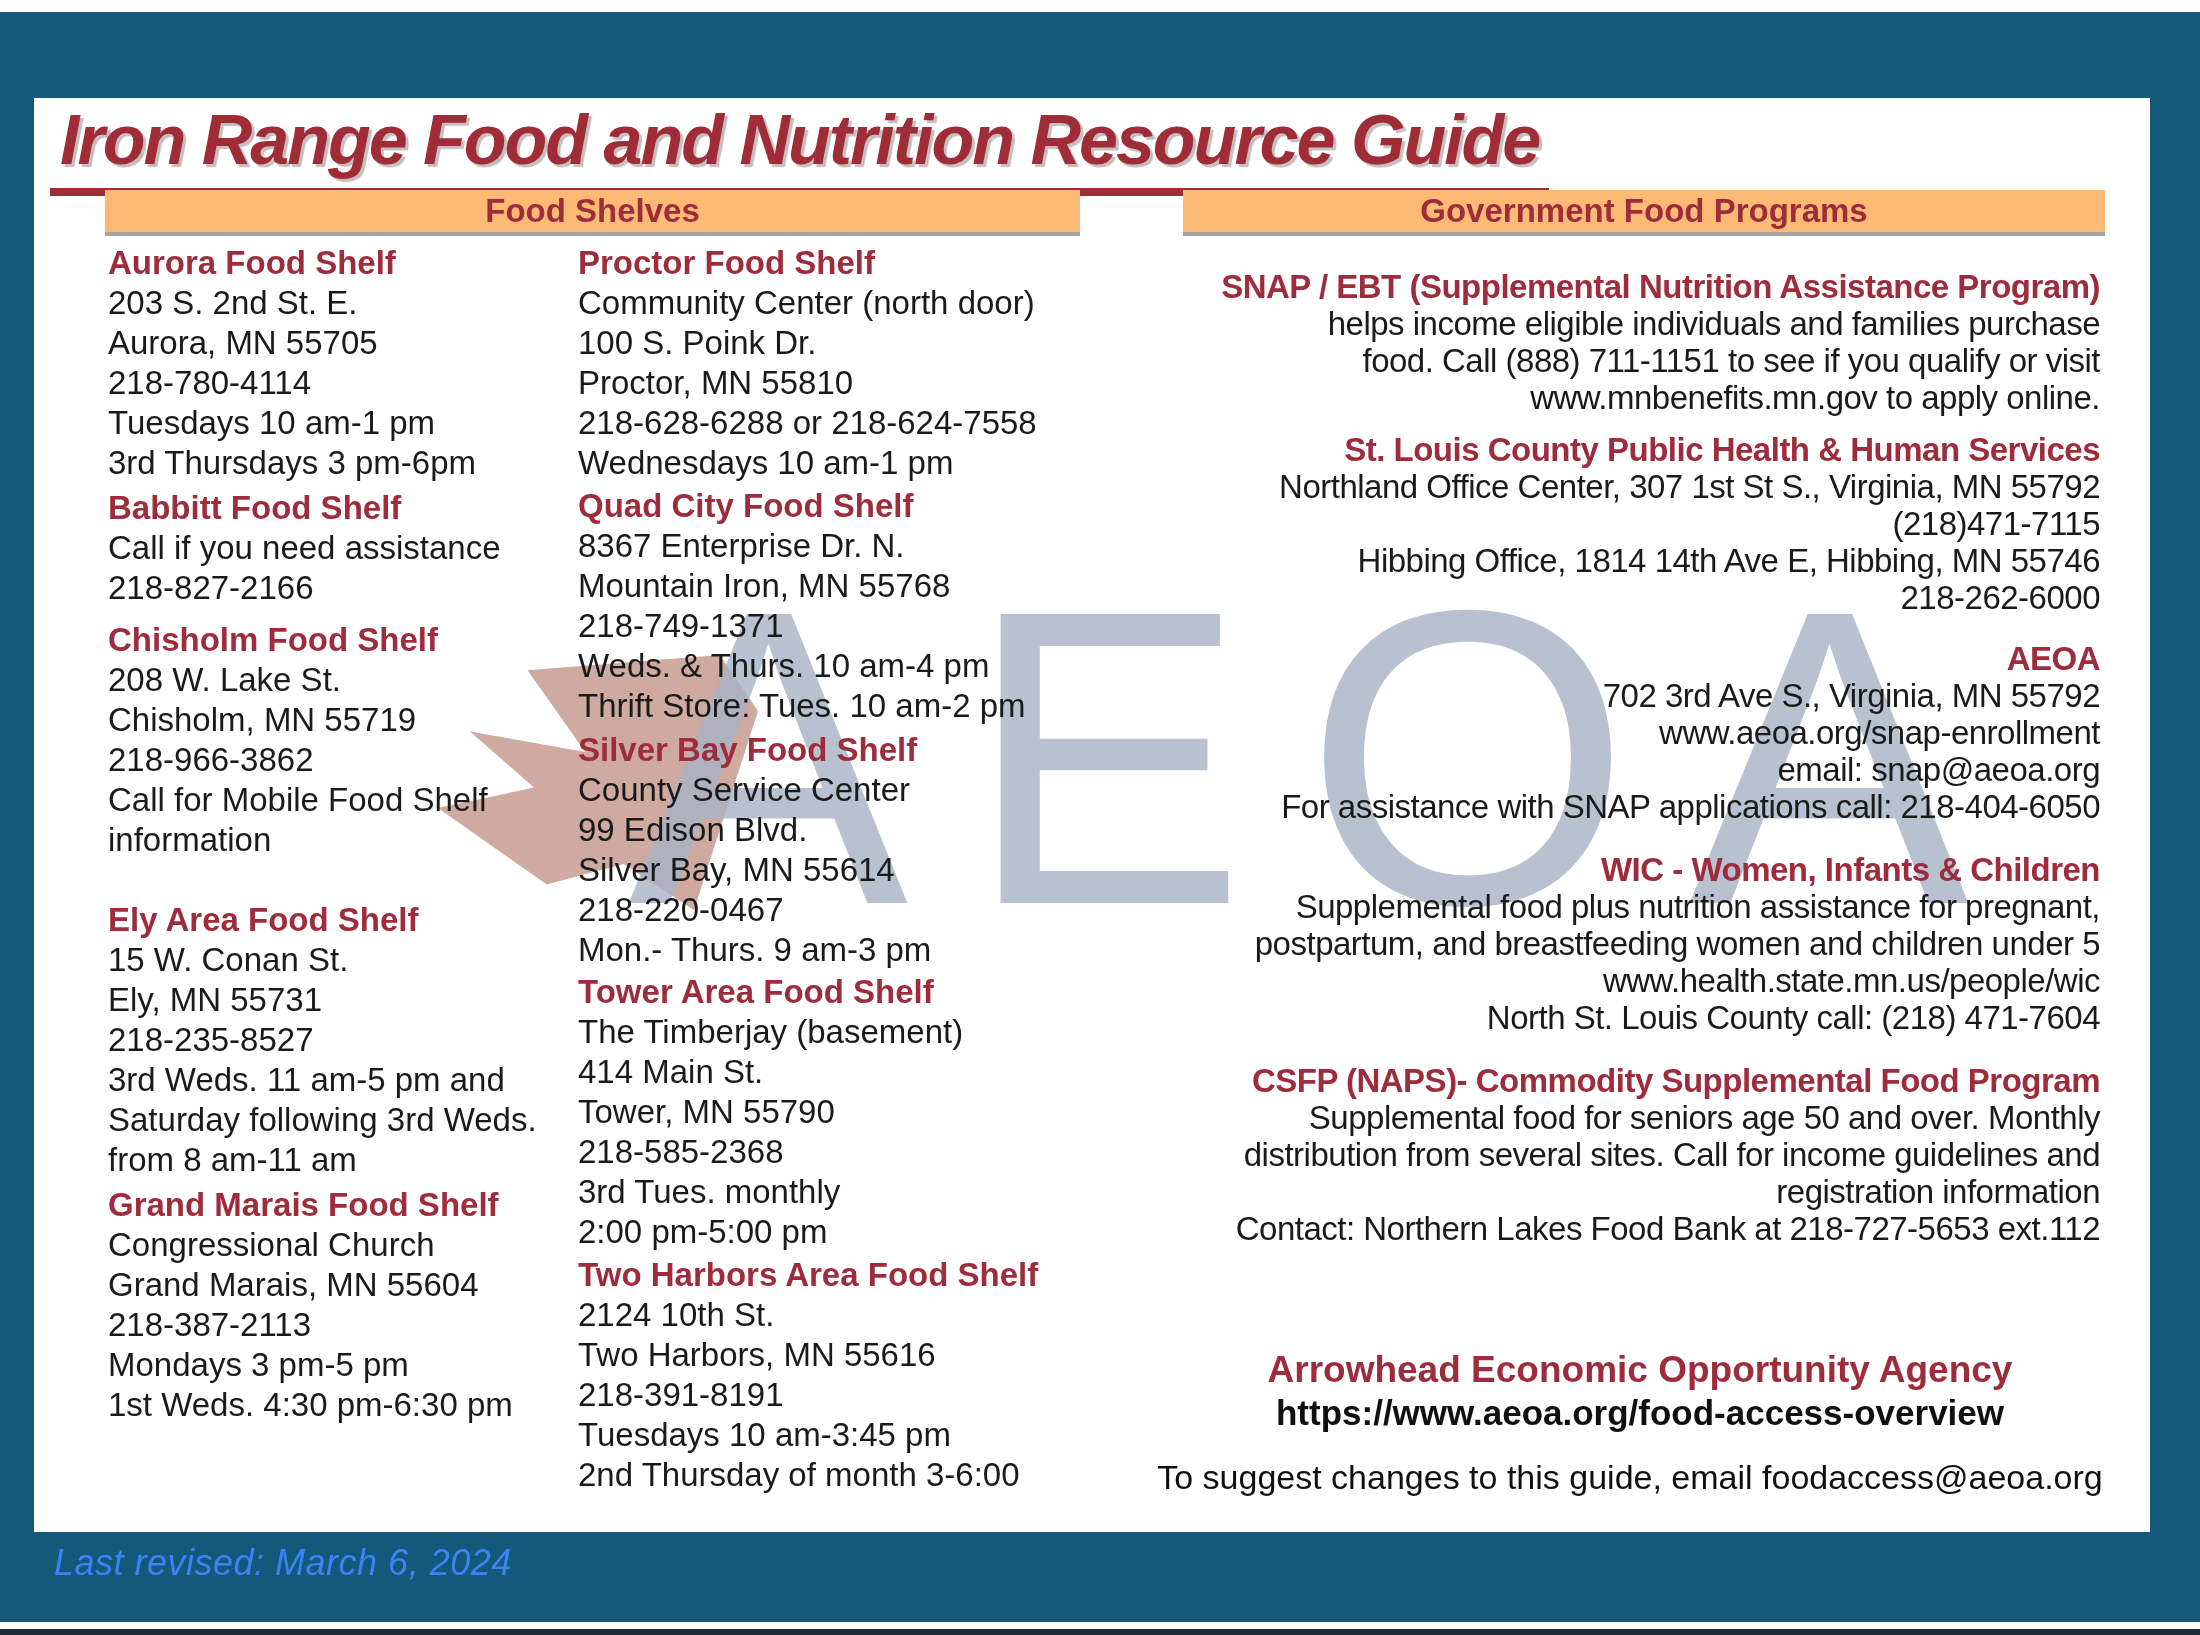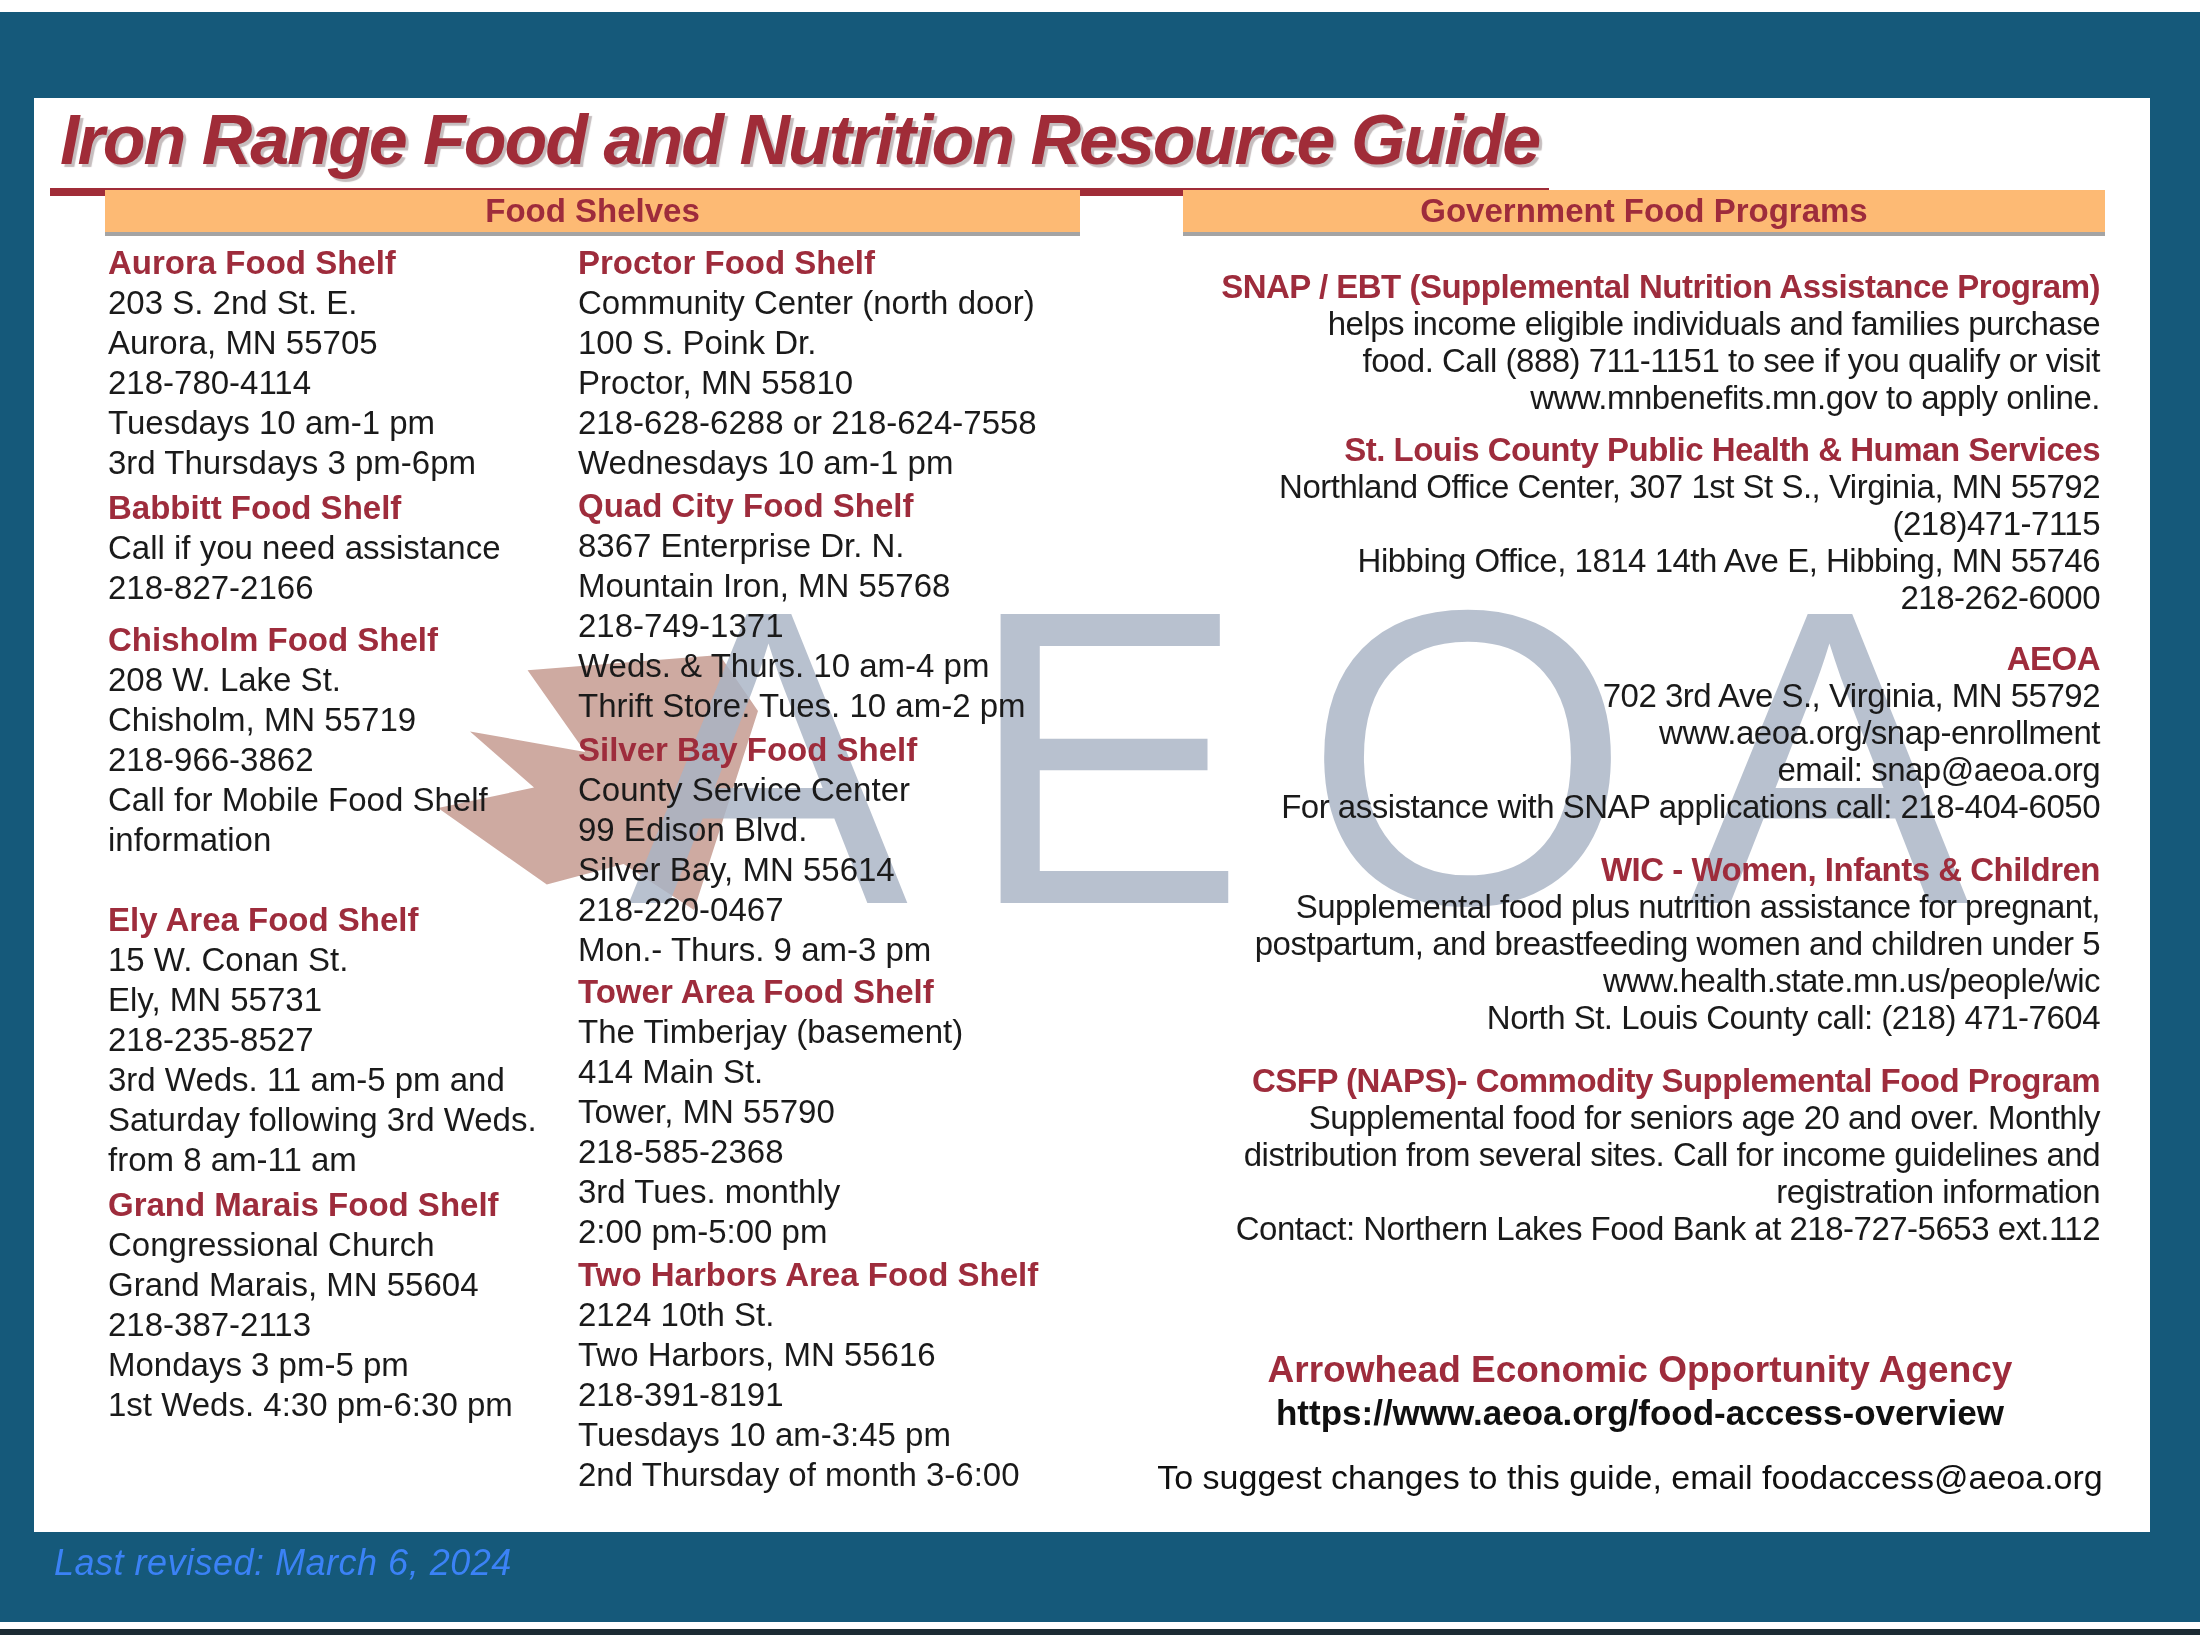--- a/index.html
+++ b/index.html
@@ -222,21 +222,21 @@
       </div>
       <div class="gov-section">
         <div class="gov-head">WIC - Women, Infants &amp; Children</div>
         <div class="gov-line">Supplemental food plus nutrition assistance for pregnant,</div>
         <div class="gov-line">postpartum, and breastfeeding women and children under 5</div>
         <div class="gov-line">www.health.state.mn.us/people/wic</div>
         <div class="gov-line">North St. Louis County call: (218) 471-7604</div>
       </div>
       <div class="gov-section">
         <div class="gov-head">CSFP (NAPS)- Commodity Supplemental Food Program</div>
-        <div class="gov-line">Supplemental food for seniors age 20 and over. Monthly</div>
+        <div class="gov-line">Supplemental food for seniors age 50 and over. Monthly</div>
         <div class="gov-line">distribution from several sites. Call for income guidelines and</div>
         <div class="gov-line">registration information</div>
         <div class="gov-line">Contact: Northern Lakes Food Bank at 218-727-5653 ext.112</div>
       </div>
     </div>
 
   <div id="gov-footer">
     <div id="footer-agency">Arrowhead Economic Opportunity Agency</div>
     <div id="footer-url">https://www.aeoa.org/food-access-overview</div>
   </div>

